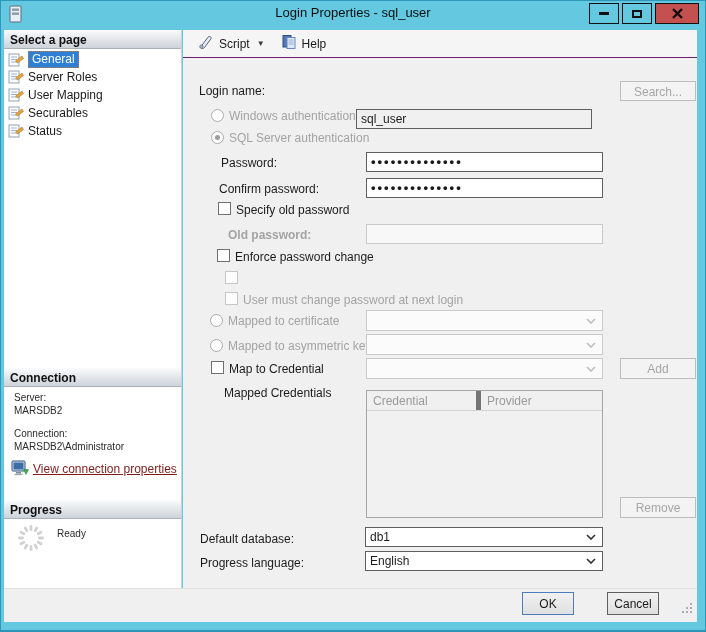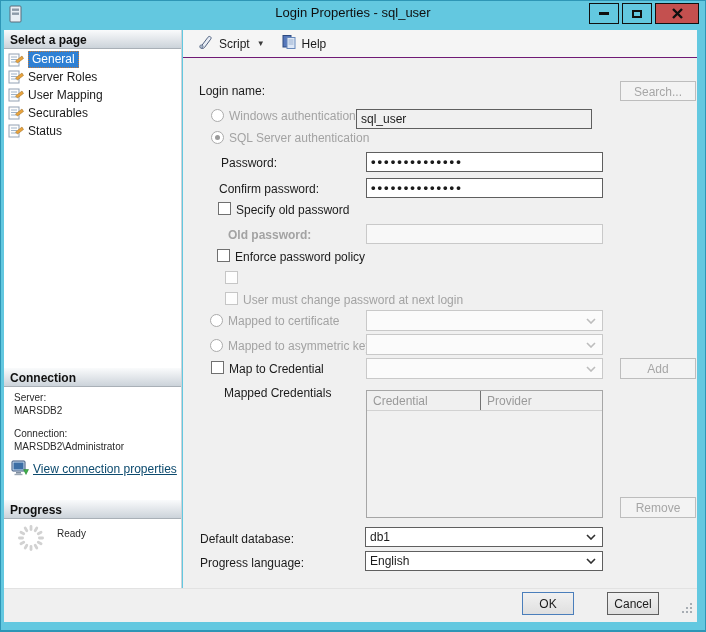--- a/index.html
+++ b/index.html
@@ -20,21 +20,21 @@
   .glyph-min{width:10px;height:3px;background:#101010;}
   .glyph-max{width:10px;height:8px;border:2px solid #101010;background:transparent;}
   
   .sidebar{position:absolute;left:4px;top:30px;width:178px;height:558px;background:#ffffff;border-right:1px solid #ccd2d8;}
   .sb-header{position:absolute;left:0;width:100%;height:19px;background:linear-gradient(#fafbfc,#ccd3da);
     border-bottom:1px solid #a9b0b7;font-size:12px;font-weight:bold;padding:3px 0 1px 6px;color:#101010;}
   .sb-item{position:absolute;left:4px;height:17px;display:flex;align-items:center;font-size:12px;cursor:default;}
   .sb-item .ic{margin-right:4px;display:inline-flex;}
   .sb-item .sel{background:#2f80d4;color:#ffffff;border:1px dotted #c77b3a;padding:0 3px 1px 3px;}
   .sb-text{position:absolute;font-size:10px;color:#2a2a2a;white-space:nowrap;}
-  .sb-link{position:absolute;font-size:12px;color:#0c4a6e;text-decoration:underline;white-space:nowrap;cursor:pointer;}
+  .sb-link{position:absolute;font-size:12px;color:#7f1d1d;text-decoration:underline;white-space:nowrap;cursor:pointer;}
   
   .main{position:absolute;left:183px;top:30px;width:514px;height:558px;background:#f0f0f0;}
   .toolbar{position:absolute;left:0;top:0;width:100%;height:28px;background:#f5f5f5;border-bottom:1px solid #701a75;
     display:flex;align-items:center;padding-left:9px;}
   .tool-btn{display:flex;align-items:center;gap:5px;font-size:12px;color:#1b1b1b;padding:2px 4px;cursor:default;}
   .drop-arrow{font-size:8px;color:#3a3a3a;margin-left:2px;}
   .lbl{position:absolute;font-size:12px;color:#1b1b1b;white-space:nowrap;}
   .dis{color:#a3a3a3;}
   .tb{position:absolute;background:#ffffff;border:1px solid #5f5f5f;font-size:12px;padding:2px 4px;overflow:hidden;white-space:nowrap;}
   .tb.ro{background:#f0f0f0;}
@@ -45,21 +45,21 @@
   .combo.off{background:#fbfbfb;border-color:#c9c9c9;color:#a8a8a8;}
   .combo .chev{display:inline-flex;color:#303030;}
   .combo.off .chev{color:#bdbdbd;}
   .chk{position:absolute;width:13px;height:13px;background:#ffffff;border:1px solid #707070;}
   .chk.off{border-color:#c6c6c6;background:#fdfdfd;}
   .rad{position:absolute;width:13px;height:13px;border-radius:50%;background:#ffffff;border:1px solid #ababab;}
   .rad.sel::after{content:'';display:block;width:5px;height:5px;border-radius:50%;background:#9b9b9b;margin:3px;}
   .sbtn{position:absolute;border:1px solid #bdbdbd;background:#f3f3f3;color:#a6a6a6;font-size:12px;text-align:center;}
   .credtable{position:absolute;border:1px solid #a6a6a6;background:#f1f1f1;}
   .credtable .hrow{display:flex;height:20px;background:#f0f0f0;border-bottom:1px solid #d2d2d2;}
-  .credtable .hcell{padding:3px 0 0 6px;color:#9a9a9a;font-size:12px;border-right:1px solid #737373;width:114px;}
+  .credtable .hcell{padding:3px 0 0 6px;color:#9a9a9a;font-size:12px;border-right:5px solid #737373;width:114px;}
   .credtable .hcell:last-child{border-right:none;flex:1;}
   
   .footer{position:absolute;left:4px;top:588px;width:693px;height:34px;background:#f0f0f0;border-top:1px solid #e2e2e2;}
   .fbtn{position:absolute;top:3px;width:52px;height:23px;background:linear-gradient(#f1f1f1,#dfdfdf);
     font-size:12px;text-align:center;padding-top:4px;cursor:default;}
   .fbtn.ok{left:518px;border:1px solid #4a7ebb;}
   .fbtn.cancel{left:603px;border:1px solid #5f5f5f;}
   .grip{position:absolute;right:4px;bottom:4px;}
   .bottom-edge{position:absolute;left:0;bottom:0;width:100%;height:2px;background:#2d96b6;}
 </style>
@@ -254,21 +254,21 @@
     <div class="lbl" style="left:36px;top:152px;">Confirm password:</div>
     <div class="tb" style="left:183px;top:148px;width:237px;height:20px;"><span class="pw">••••••••••••••</span></div>
 
     <div class="chk" style="left:35px;top:172px;"></div>
     <div class="lbl" style="left:53px;top:173px;">Specify old password</div>
 
     <div class="lbl dis" style="left:45px;top:198px;font-weight:bold;">Old password:</div>
     <div class="tb off" style="left:183px;top:194px;width:237px;height:20px;"></div>
 
     <div class="chk" style="left:34px;top:219px;"></div>
-    <div class="lbl" style="left:52px;top:220px;">Enforce password policy</div>
+    <div class="lbl" style="left:52px;top:220px;">Enforce password change</div>
 
     <div class="chk off" style="left:42px;top:241px;"></div>
 
     <div class="chk off" style="left:42px;top:262px;"></div>
     <div class="lbl dis" style="left:60px;top:263px;">User must change password at next login</div>
 
     <div class="rad" style="left:27px;top:284px;"></div>
     <div class="lbl dis" style="left:45px;top:284px;">Mapped to certificate</div>
     <div class="combo off" style="left:183px;top:280px;width:237px;height:21px;">
         <span></span>

